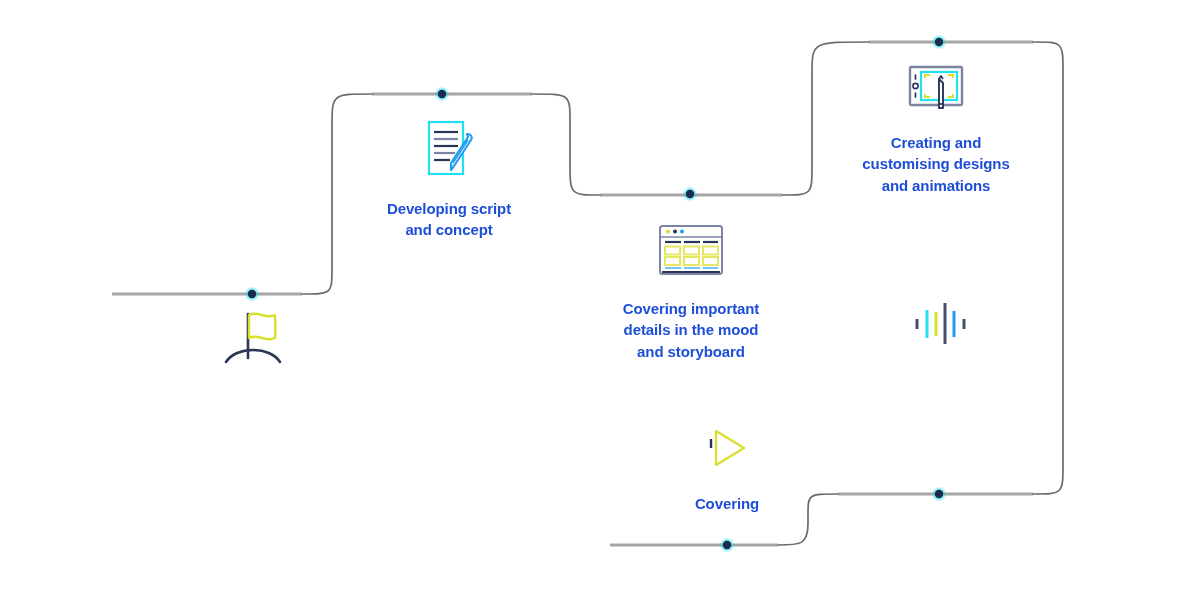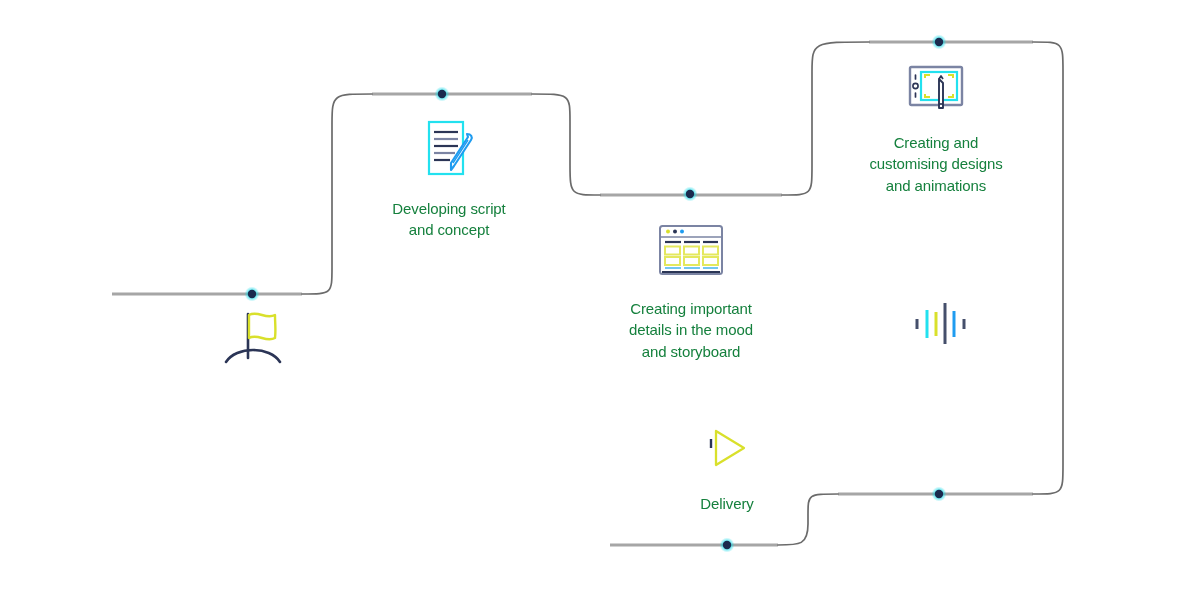--- a/index.html
+++ b/index.html
@@ -8,22 +8,22 @@
     font-family:"Liberation Sans", sans-serif;
     overflow:hidden;position:relative;
   }
   #stage{position:absolute;inset:0;width:1200px;height:600px;}
   #flowpath{position:absolute;left:0;top:0;width:1200px;height:600px;}
 
   .step{position:absolute;}
   .step-icon{display:block;margin:0 auto;}
   .step-label{
     text-align:center;
-    color:#15803d;
-    font-weight:normal;
+    color:#1d4ed8;
+    font-weight:bold;
     font-size:15px;
     line-height:1.42;
     letter-spacing:-0.1px;
     font-family:"Liberation Sans", sans-serif;
     white-space:pre-line;
   }
 
   
   #step-understanding{left:153px;top:306px;width:200px;}
   #step-understanding .step-label{margin-top:13px;}
@@ -145,21 +145,21 @@
         <rect x="28" y="35" width="15" height="8"></rect>
         <rect x="47" y="35" width="15" height="8"></rect>
       </g>
       <g stroke="#6cc5f2" stroke-width="1.9">
         <line x1="9" y1="46" x2="25" y2="46"></line>
         <line x1="28" y1="46" x2="44" y2="46"></line>
         <line x1="47" y1="46" x2="62" y2="46"></line>
       </g>
       <line x1="6" y1="50" x2="64" y2="50" stroke="#2b3556" stroke-width="2"></line>
     </svg>
-    <div class="step-label">Creating important
+    <div class="step-label">Covering important
 details in the mood
 and storyboard</div>
   </div>
 
   <div class="step" id="step-creating">
     <svg class="step-icon" width="60" height="54" viewBox="0 0 60 54">
       <rect x="4" y="5" width="52" height="38" rx="1.5" fill="#ffffff" stroke="#7b84a3" stroke-width="2.4"></rect>
       <rect x="15" y="10" width="36" height="28" fill="#ffffff" stroke="#22e1ef" stroke-width="2.2"></rect>
       <g stroke="#d9e02b" stroke-width="2" fill="none">
         <polyline points="19,16 19,13 24,13"></polyline>
@@ -192,16 +192,16 @@
         <line x1="55" y1="21" x2="55" y2="31" stroke="#454f6b"></line>
       </g>
     </svg>
   </div>
 
   <div class="step" id="step-delivery">
     <svg class="step-icon" width="56" height="50" viewBox="0 0 56 50">
       <path d="M17,7 L45,24 L17,41 Z" fill="none" stroke="#d9e02b" stroke-width="2.3" stroke-linejoin="round"></path>
       <line x1="12" y1="15" x2="12" y2="24" stroke="#2b3556" stroke-width="2.4" stroke-linecap="butt"></line>
     </svg>
-    <div class="step-label">Delivery</div>
+    <div class="step-label">Covering</div>
   </div>
 
 </div>
 
 </body></html>

